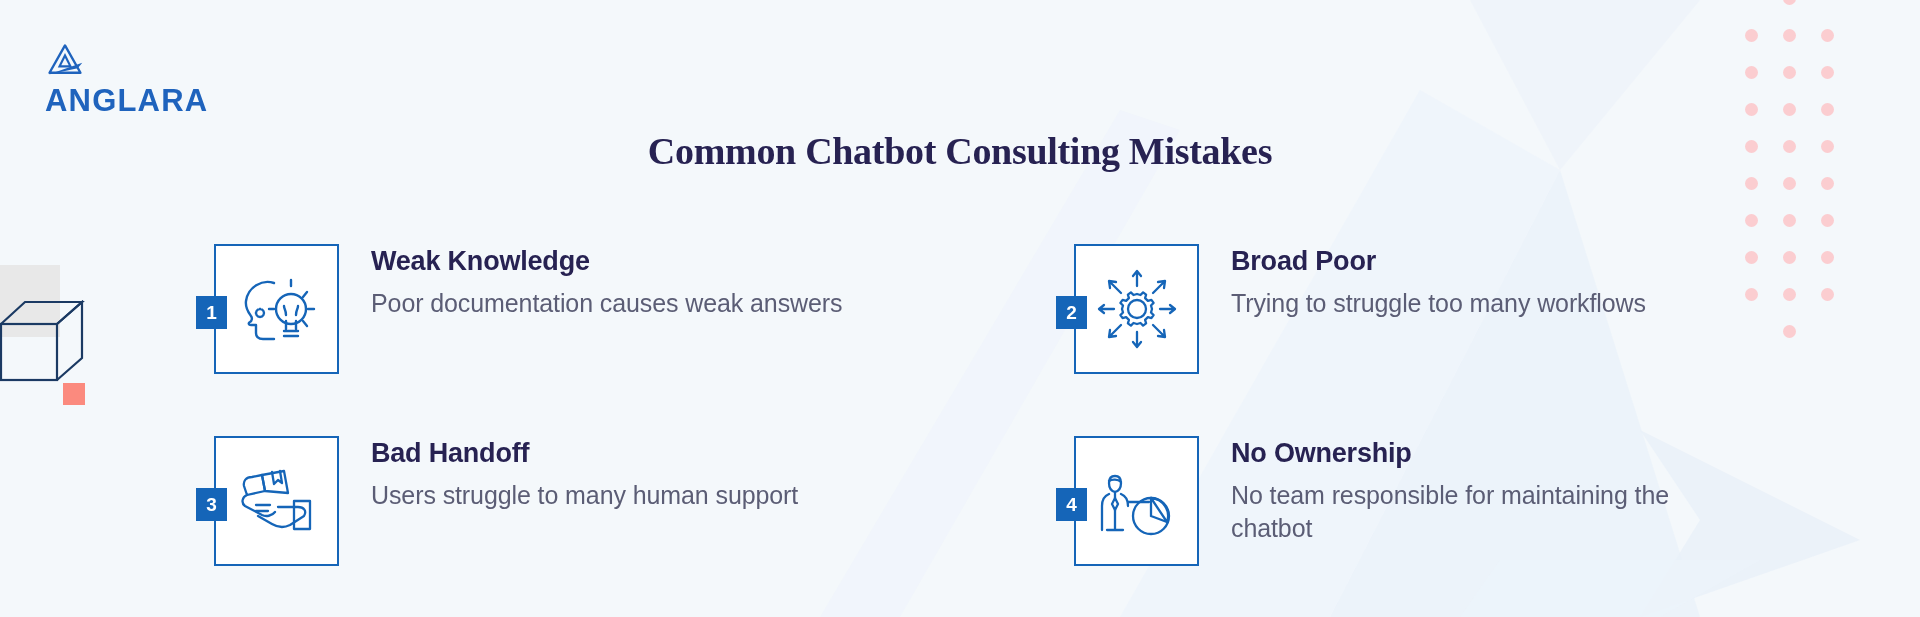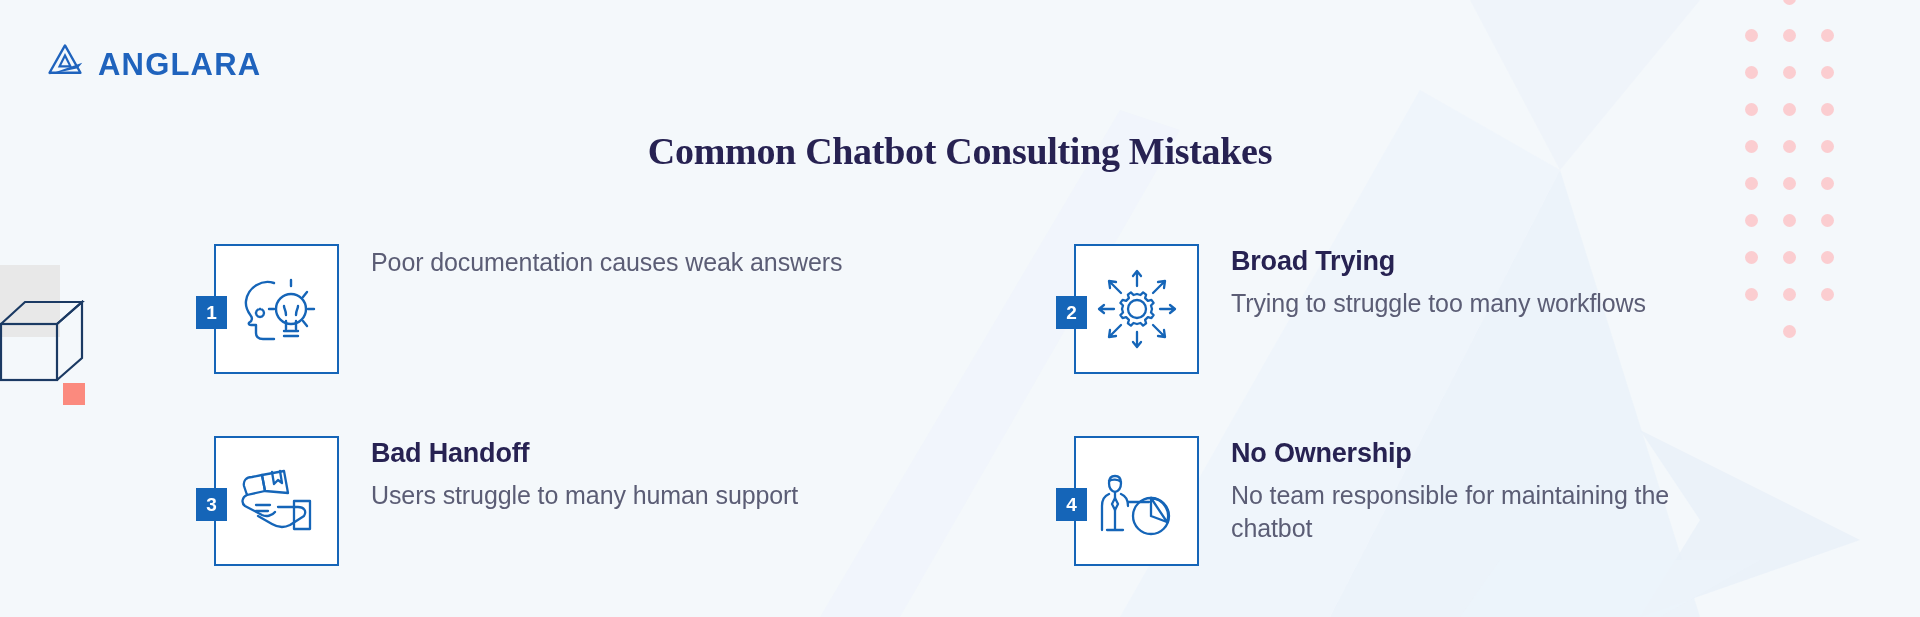--- a/index.html
+++ b/index.html
@@ -31,21 +31,21 @@
     display:grid;grid-template-columns:repeat(3,38px);
     grid-auto-rows:37px;
   }
   .dot-grid i{
     display:block;width:13px;height:13px;border-radius:50%;
     background:#fbcdd0;
   }
   .dot-grid i.hide{visibility:hidden;}
 
   
-  .logo{position:absolute;left:45px;top:40px;display:flex;align-items:flex-end;gap:13px;}
+  .logo{position:absolute;left:45px;top:40px;display:flex;align-items:flex-start;gap:5px;flex-direction:column;}
   .logo-mark{width:40px;height:40px;display:block;}
   .logo-text{
     font-size:31px;font-weight:700;letter-spacing:1.2px;
     color:#1f63bd;font-family:"Liberation Sans", sans-serif;
     line-height:1;
   }
 
   
   .page-title{
     position:absolute;left:0;right:0;top:104px;
@@ -182,20 +182,21 @@
             <circle cx="57" cy="40" r="15"></circle>
             <path d="M52 52 L52 60 M62 52 L62 60 M50 62 L64 62 M50 67 L64 67"></path>
             <path d="M52 46 C52 41 50 40 50 37 M62 46 C62 41 64 40 64 37"></path>
             <path d="M57 17 L57 11 M74 40 L80 40 M69 28 L73 23 M69 52 L73 57 M40 40 L35 40"></path>
           </g>
         </svg>
       </div>
       <div class="badge">1</div>
     </div>
     <div class="item-text">
+      <div class="item-title">Weak Knowledge</div>
       <p class="item-desc">Poor documentation causes weak answers</p>
     </div>
   </div>
 
   <div class="item">
     <div class="icon-wrap">
       <div class="icon-box">
         <svg width="88" height="86" viewBox="0 0 88 86">
           <g fill="none" stroke="#1565b8" stroke-width="2.3" stroke-linecap="round" stroke-linejoin="round">
             <circle cx="44" cy="43" r="9"></circle>
@@ -207,21 +208,21 @@
             <path d="M28 27 L17 16 M17 22 L16 15 L23 16"></path>
             <path d="M60 27 L71 16 M65 16 L72 15 L71 22"></path>
             <path d="M28 59 L17 70 M23 70 L16 71 L17 64"></path>
             <path d="M60 59 L71 70 M71 64 L72 71 L65 70"></path>
           </g>
         </svg>
       </div>
       <div class="badge">2</div>
     </div>
     <div class="item-text">
-      <div class="item-title">Broad Trying</div>
+      <div class="item-title">Broad Poor</div>
       <p class="item-desc">Trying to struggle too many workflows</p>
     </div>
   </div>
 
   <div class="item">
     <div class="icon-wrap">
       <div class="icon-box">
         <svg width="90" height="80" viewBox="0 0 90 80">
           <g fill="none" stroke="#1565b8" stroke-width="2.3" stroke-linecap="round" stroke-linejoin="round">
             <path d="M20 16 C14 16 11 20 12 25 L15 34 L33 30 L30 14 Z"></path>

